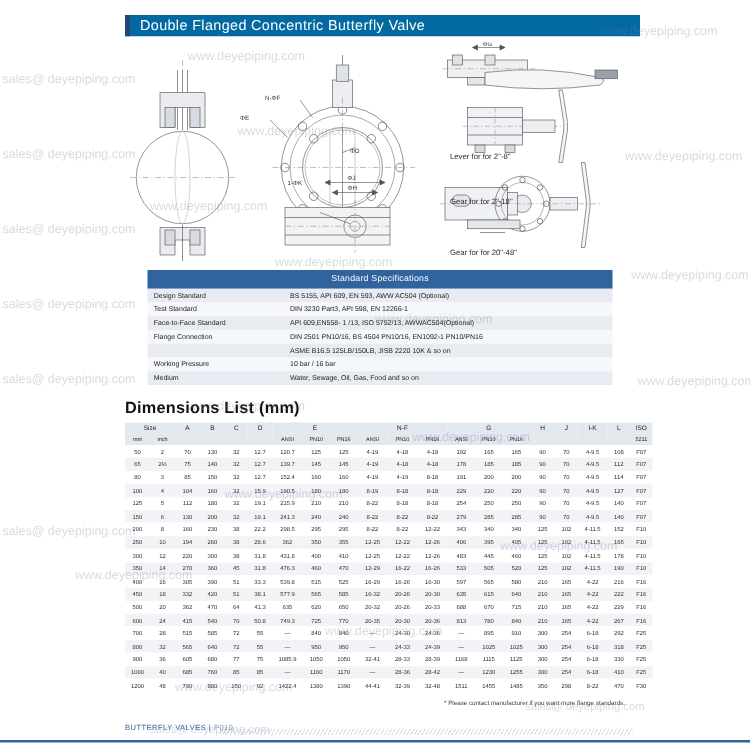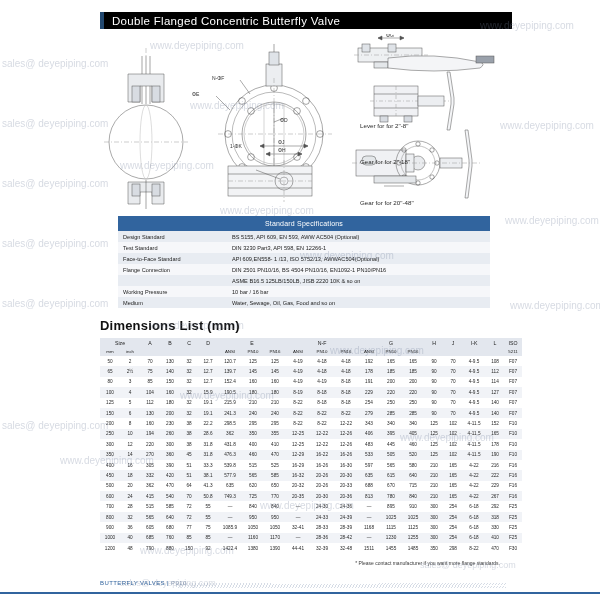--- a/index.html
+++ b/index.html
@@ -40,21 +40,21 @@
     z-index: 1;
   }
 
   
   #title-bar {
     position: absolute;
     left: 100px;
     top: 12px;
     width: 412px;
     height: 17px;
-    background: #000000;
+    background: #0369a1;
     display: flex;
     align-items: center;
   }
   #title-bar .bar-accent {
     width: 4px;
     height: 17px;
     background: #22486f;
   }
   #title-text {
     color: #ffffff;

